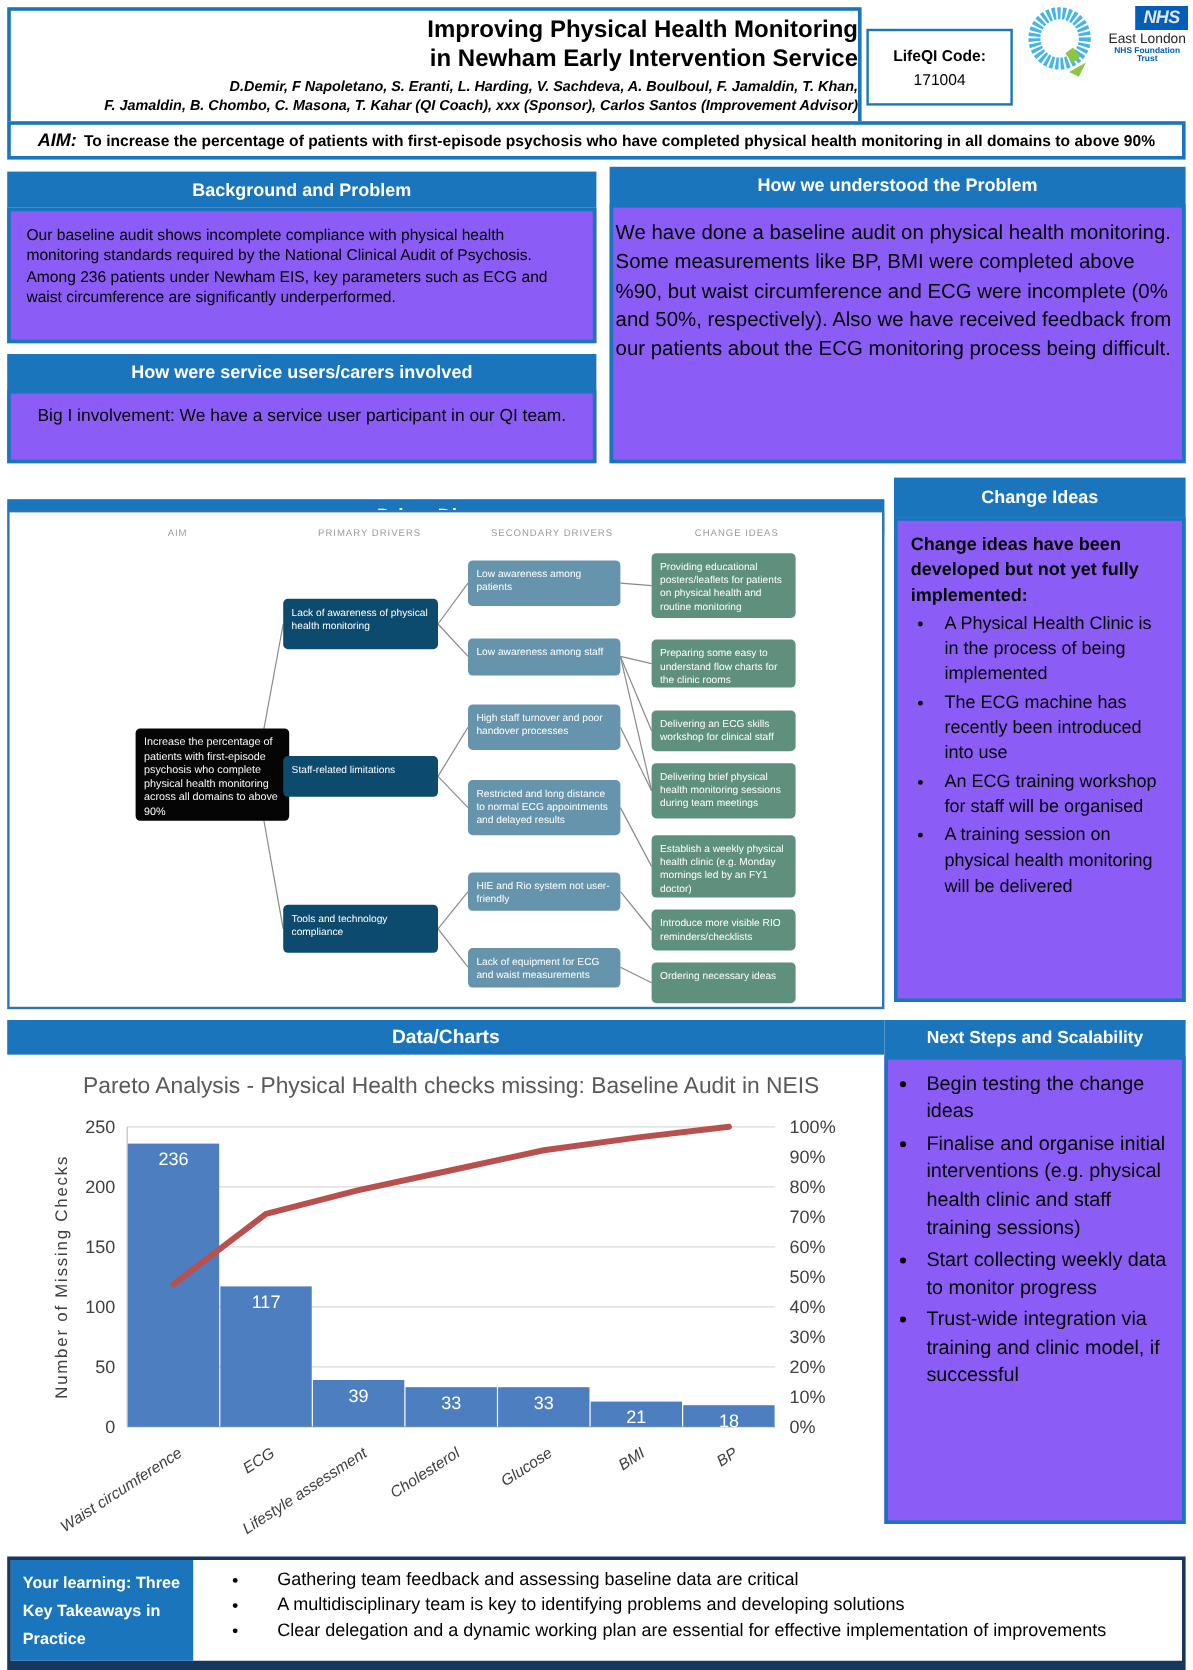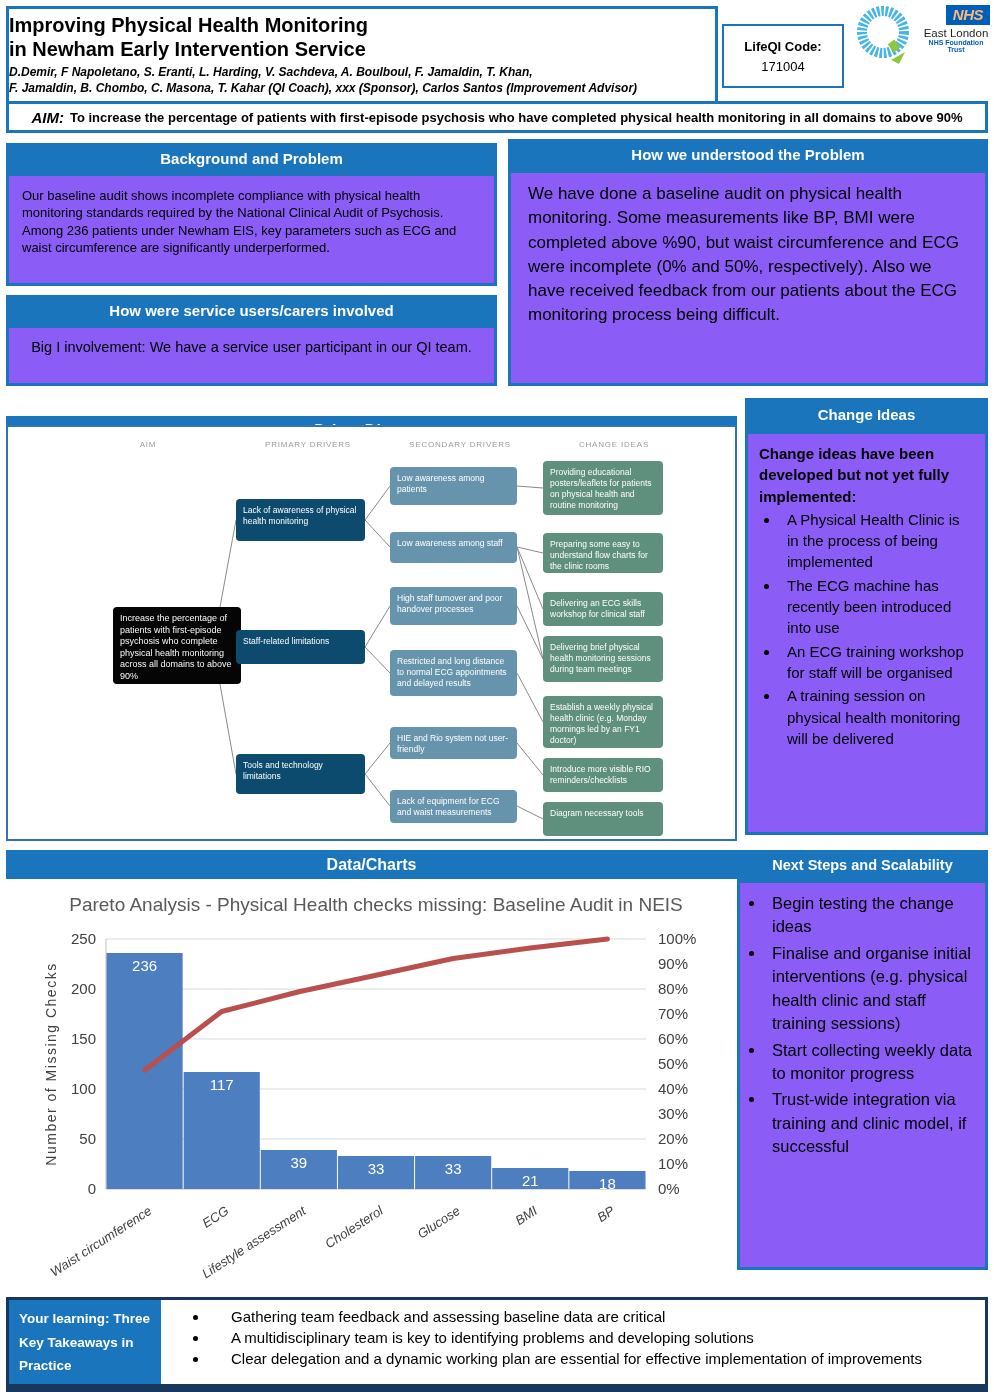--- a/index.html
+++ b/index.html
@@ -5,46 +5,46 @@
   html,body{margin:0;padding:0;background:#ffffff;}
   .poster{
     position:relative;width:994px;height:1392px;background:#ffffff;
     font-family:"Liberation Sans","DejaVu Sans",sans-serif;color:#000;overflow:hidden;
   }
   .abs{position:absolute;box-sizing:border-box;}
   .hdrbar{background:#1b75bc;color:#fff;font-weight:bold;display:flex;align-items:center;justify-content:center;text-align:center;}
   .bodybox{background:#8b5cf6;border:3px solid #1b75bc;}
 
   
-  .title-box{left:6px;top:6px;width:712px;height:112px;border:3px solid #1b75bc;background:#fff;text-align:left;padding-top:5px;}
+  .title-box{left:6px;top:6px;width:712px;height:112px;border:3px solid #1b75bc;background:#fff;text-align:right;padding-top:5px;}
   .title-line{font-size:20px;font-weight:bold;line-height:1.18;}
   .authors{font-size:12px;font-weight:600;line-height:1.35;margin-top:3px;font-style:italic;}
   .lifeqi-box{left:722px;top:24px;width:122px;height:64px;border:2px solid #1b75bc;background:#fff;display:flex;flex-direction:column;align-items:center;justify-content:center;gap:5px;}
   .lifeqi-label{font-size:13px;font-weight:bold;}
   .lifeqi-code{font-size:13px;}
   .q-logo{left:850px;top:3px;width:70px;height:66px;}
   .nhs-logo{left:922px;top:5px;width:68px;text-align:right;}
-  .nhs-rect{display:inline-block;background:#005EB8;color:#fdba74;font-weight:bold;font-style:italic;font-size:15px;padding:1px 7px 2px 7px;letter-spacing:-0.5px;}
+  .nhs-rect{display:inline-block;background:#005EB8;color:#e5e5e5;font-weight:bold;font-style:italic;font-size:15px;padding:1px 7px 2px 7px;letter-spacing:-0.5px;}
   .nhs-org{font-size:11.5px;color:#231f20;margin-top:2px;text-align:center;}
   .nhs-sub{font-size:7px;color:#005EB8;font-weight:bold;text-align:center;}
 
   
   .aim-bar{left:6px;top:101px;width:982px;height:32px;border:3px solid #1b75bc;background:#fff;display:flex;align-items:center;justify-content:center;gap:6px;}
   .aim-label{font-size:15px;font-weight:bold;font-style:italic;}
   .aim-text{font-size:13px;font-weight:bold;}
 
   
   .bg-header{left:6px;top:143px;width:491px;height:30px;font-size:15px;}
   .bg-body{left:6px;top:173px;width:491px;height:113px;padding:11px 13px;font-size:13px;line-height:1.34;}
   .inv-header{left:6px;top:295px;width:491px;height:30px;font-size:15px;}
   .inv-body{left:6px;top:325px;width:491px;height:61px;padding:9px 18px;font-size:14.5px;line-height:1.4;text-align:center;}
 
   
   .und-header{left:508px;top:139px;width:480px;height:31px;font-size:15px;}
-  .und-body{left:508px;top:170px;width:480px;height:216px;padding:9px 17px;font-size:17px;line-height:1.43;}
+  .und-body{left:508px;top:170px;width:480px;height:216px;padding:9px 2px;font-size:17px;line-height:1.43;}
 
   
   .drv-header{left:6px;top:416px;width:731px;height:30px;font-size:16px;}
   .drv-body{left:6px;top:425px;width:731px;height:416px;background:#fff;border:2px solid #2e75b6;}
   .col-head{position:absolute;transform:translateX(-50%);font-size:8px;color:#9b9b9b;letter-spacing:0.8px;top:13px;}
   .dbox{position:absolute;border-radius:4px;color:#fff;font-size:8.5px;line-height:1.28;padding:6px 7px;box-sizing:border-box;}
   .dbox-black{background:#050505;color:#fafafa;font-size:9px;}
   .dbox-pink{background:#0c4a6e;}
   .dbox-blue{background:#6794ad;}
   .dbox-green{background:#5f8f7d;}
@@ -147,36 +147,36 @@
 
     <span class="col-head" style="left:140px">AIM</span>
     <span class="col-head" style="left:300px">PRIMARY DRIVERS</span>
     <span class="col-head" style="left:452px">SECONDARY DRIVERS</span>
     <span class="col-head" style="left:606px">CHANGE IDEAS</span>
 
     <div class="dbox dbox-black" style="left:77px;top:180px;width:128px;height:77px;margin-left:28px;">Increase the percentage of patients with first-episode psychosis who complete physical health monitoring across all domains to above 90%</div>
 
     <div class="dbox dbox-pink" style="left:228px;top:72px;width:129px;height:42px;">Lack of awareness of physical health monitoring</div>
     <div class="dbox dbox-pink" style="left:228px;top:203px;width:129px;height:34px;">Staff-related limitations</div>
-    <div class="dbox dbox-pink" style="left:228px;top:327px;width:129px;height:40px;">Tools and technology limitations</div>
+    <div class="dbox dbox-pink" style="left:228px;top:327px;width:129px;height:40px;">Tools and technology compliance</div>
 
     <div class="dbox dbox-blue" style="left:382px;top:40px;width:127px;height:38px;">Low awareness among patients</div>
     <div class="dbox dbox-blue" style="left:382px;top:105px;width:127px;height:31px;">Low awareness among staff</div>
     <div class="dbox dbox-blue" style="left:382px;top:160px;width:127px;height:38px;">High staff turnover and poor handover processes</div>
     <div class="dbox dbox-blue" style="left:382px;top:223px;width:127px;height:46px;">Restricted and long distance to normal ECG appointments and delayed results</div>
     <div class="dbox dbox-blue" style="left:382px;top:300px;width:127px;height:32px;">HIE and Rio system not user-friendly</div>
     <div class="dbox dbox-blue" style="left:382px;top:363px;width:127px;height:33px;">Lack of equipment for ECG and waist measurements</div>
 
     <div class="dbox dbox-green" style="left:535px;top:34px;width:120px;height:54px;">Providing educational posters/leaflets for patients on physical health and routine monitoring</div>
     <div class="dbox dbox-green" style="left:535px;top:106px;width:120px;height:40px;">Preparing some easy to understand flow charts for the clinic rooms</div>
     <div class="dbox dbox-green" style="left:535px;top:165px;width:120px;height:34px;">Delivering an ECG skills workshop for clinical staff</div>
     <div class="dbox dbox-green" style="left:535px;top:209px;width:120px;height:46px;">Delivering brief physical health monitoring sessions during team meetings</div>
     <div class="dbox dbox-green" style="left:535px;top:269px;width:120px;height:52px;">Establish a weekly physical health clinic (e.g. Monday mornings led by an FY1 doctor)</div>
     <div class="dbox dbox-green" style="left:535px;top:331px;width:120px;height:34px;">Introduce more visible RIO reminders/checklists</div>
-    <div class="dbox dbox-green" style="left:535px;top:375px;width:120px;height:34px;">Diagram necessary tools</div>
+    <div class="dbox dbox-green" style="left:535px;top:375px;width:120px;height:34px;">Ordering necessary ideas</div>
   </div>
 
   <div class="abs hdrbar ci-header">Change Ideas</div>
   <div class="abs bodybox ci-body">
     <p class="ci-intro">Change ideas have been developed but not yet fully implemented:</p>
     <ul>
         <li>A Physical Health Clinic is in the process of being implemented</li>
         <li>The ECG machine has recently been introduced into use</li>
         <li>An ECG training workshop for staff will be organised</li>
         <li>A training session on physical health monitoring will be delivered</li>

